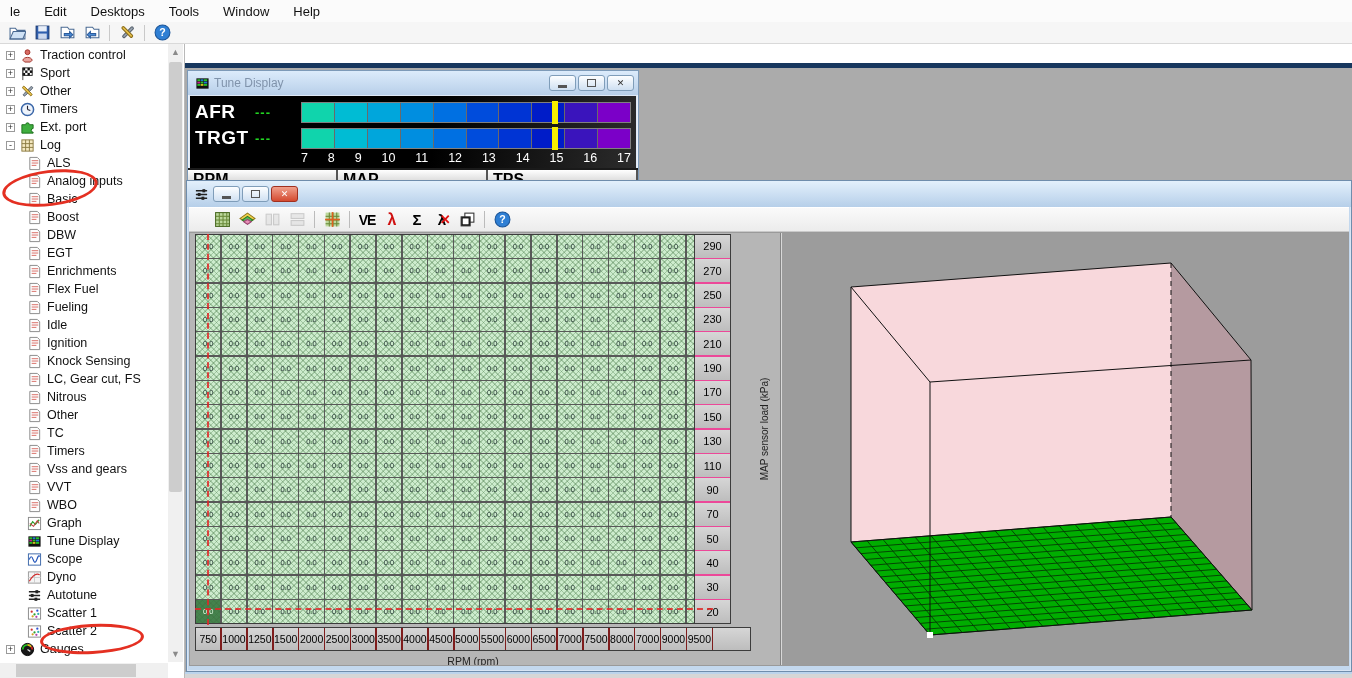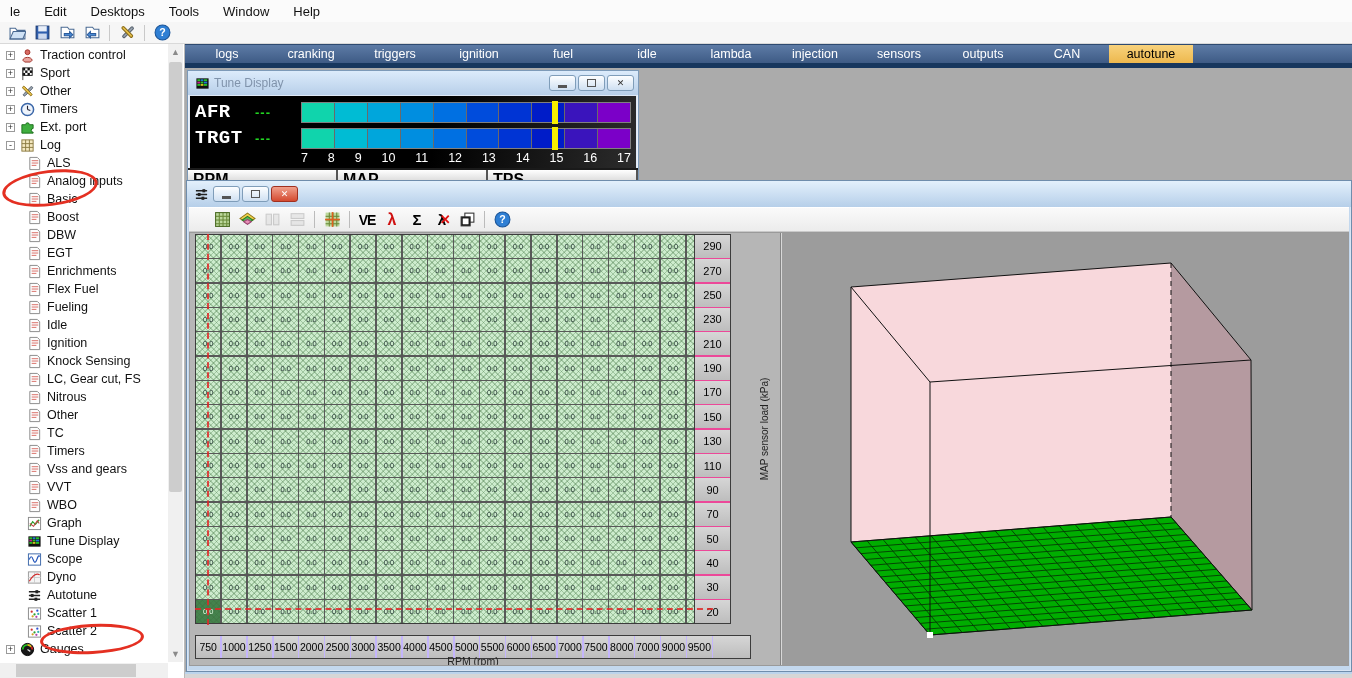--- a/index.html
+++ b/index.html
@@ -63,21 +63,21 @@
     justify-content:center; font-size:9px; color:#333; }
   .wbtn.red { background:linear-gradient(#f0a08c,#d44a30); color:#fff; border-color:#a03020; }
   .wbtn .mingl { width:9px; height:3px; background:#555; margin-top:6px; }
   .wbtn .maxgl { width:9px; height:8px; border:1.5px solid #555; background:transparent; }
   
   #tune-win { left:187px; top:70px; width:452px; height:118px; z-index:2; background:#dfe9f6; }
   #tune-win .win-title .wtext { color:#8093ab; }
   #td-black { margin:1px 2px 0 2px; background:linear-gradient(100deg,#000 55%,#2c2c2c);
     padding:3px 5px 2px 5px; }
   .td-row { height:26px; display:flex; align-items:center; }
-  .td-lab { width:60px; color:#fff; font-weight:bold; font-size:19px; letter-spacing:.5px;font-family:Liberation Mono, monospace; }
+  .td-lab { width:60px; color:#fff; font-weight:bold; font-size:19px; letter-spacing:.5px; }
   .td-val { width:46px; color:#22d522; font-weight:bold; font-size:13px; letter-spacing:1px; }
   .td-bar { flex:1; height:21px; display:flex; gap:1px; background:#6a6a6a;
     border:1px solid #808080; position:relative; }
   .td-seg { flex:1; }
   .td-marker { position:absolute; top:-2px; width:6px; height:23px; background:#f7ef00; z-index:2; }
   .td-scale { height:15px; margin-left:106px; display:flex; justify-content:space-between;
     color:#fff; font-size:12.5px; padding:0 0 0 0; }
   #td-headers { display:flex; height:20px; border-top:2px solid #1a1a1a; }
   .td-h { flex:1; background:linear-gradient(#ffffff,#c6c6c6); color:#000; font-weight:bold;
     font-size:16px; padding-left:5px; border-right:2px solid #555; line-height:19px; }
@@ -112,21 +112,21 @@
   .vcell.sel { background-color:#45824d; color:#e6ffe6; }
   #row-headers { position:absolute; left:504px; top:1px; width:37px; height:390px;
     display:grid; grid-template-rows:repeat(16,1fr); gap:1.5px; background:#ec4899;
     border:1.5px solid #3c3c3c; }
   .rhead, .chead { background:linear-gradient(#d6d6d6,#bdbdbd); display:flex;
     align-items:center; justify-content:center; font-size:11px; color:#000; }
   #ylabel-box { position:absolute; left:466px; top:189px; width:220px; height:14px;
     text-align:center; transform:rotate(-90deg); font-size:10px; color:#222; pointer-events:none; }
   #col-headers { position:absolute; left:5px; top:394px; width:556px; height:24px;
     display:grid; grid-template-columns:repeat(20,1fr) 37px; gap:1.5px;
-    background:#c4b5fd; border:1.5px solid #3c3c3c;margin-top:8px; }
+    background:#7f1d1d; border:1.5px solid #3c3c3c; }
   .chead { font-size:10.5px; }
   #xlabel-box { position:absolute; left:5px; top:422px; width:556px; text-align:center;
     font-size:10.5px; color:#222; }
   .cross-v { position:absolute; left:17px; top:1px; height:391px; width:0;
     border-left:2px dashed rgba(225,40,40,.85); z-index:4; pointer-events:none; }
   .cross-h { position:absolute; left:5px; top:375px; width:518px; height:0;
     border-top:2px dashed rgba(225,40,40,.85); z-index:4; pointer-events:none; }
   
   #view3d { position:absolute; left:590px; top:0; width:572px; height:434px;
     background:#9c9c9c; border-left:2px groove #d8d8d8; }
@@ -597,34 +597,20 @@
       <div class="thumb"></div>
       <div class="arr" style="bottom:0">▼</div>
     </div>
     <div class="hscroll">
       <div class="thumb"></div>
     </div>
   <div class="red-ellipse" style="left: 2px; top: 126px; width: 96px; height: 36px; transform: rotate(-7deg);"></div>
       <div class="red-ellipse" style="left: 40px; top: 580px; width: 104px; height: 30px; transform: rotate(-3deg);"></div>
     </div>
 
-  <div id="tabbar">
-      <span class="tab">logs</span>
-      <span class="tab">cranking</span>
-      <span class="tab">triggers</span>
-      <span class="tab">ignition</span>
-      <span class="tab">fuel</span>
-      <span class="tab">idle</span>
-      <span class="tab">lambda</span>
-      <span class="tab">injection</span>
-      <span class="tab">sensors</span>
-      <span class="tab">outputs</span>
-      <span class="tab">CAN</span>
-      <span class="tab selected">autotune</span>
-    </div>
   <div id="tab-underbar"></div>
   <div id="mdi-bg"></div>
   <div id="bottom-strip"></div>
 
   <div class="win" id="tune-win">
     <div class="win-title">
       <span class="wicon">
           <svg width="15" height="15" viewBox="0 0 16 16">
             <rect x="1.5" y="2.5" width="13" height="11" fill="#111"></rect>
             <g>

